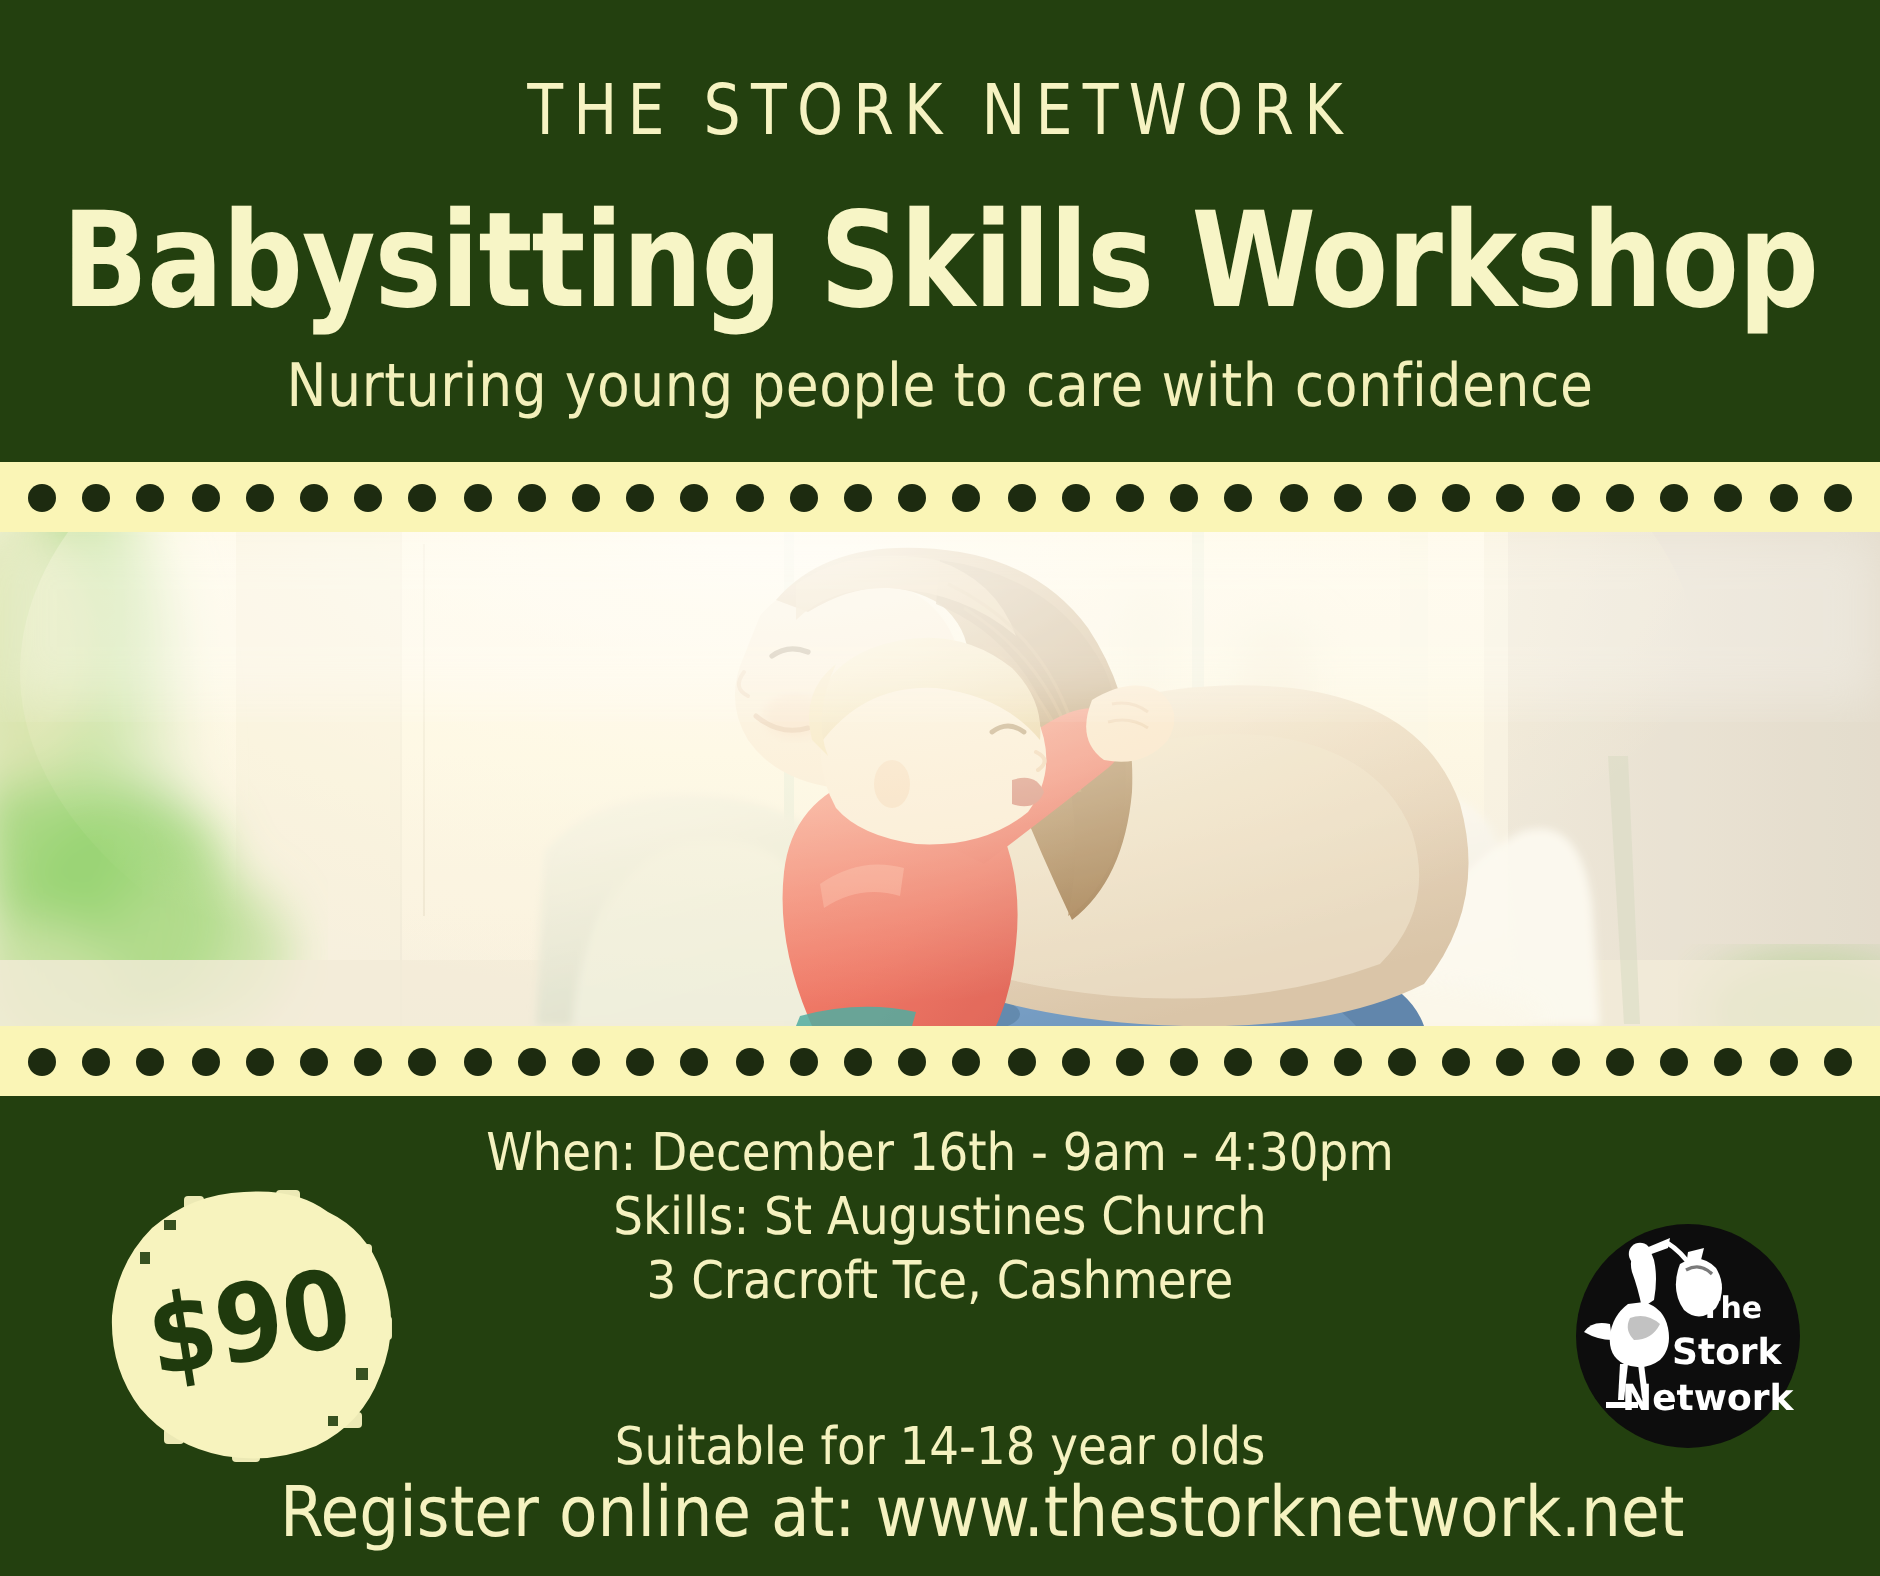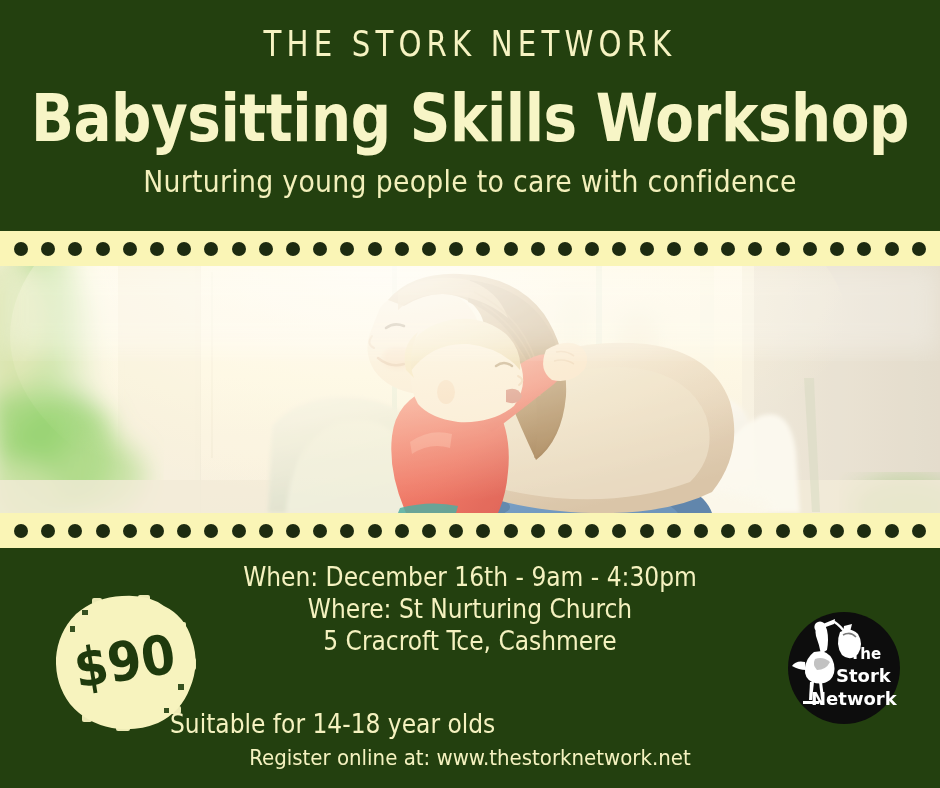--- a/index.html
+++ b/index.html
@@ -14,21 +14,21 @@
     position: relative;
     width: 940px;
     height: 788px;
     overflow: hidden;
     background: #23400f;
   }
 
   
   .header {
     position: absolute;
-    left: 0; top: 0;
+    left: 0; top: 12px;
     width: 940px;
     height: 231px;
     background: #23400f;
   }
   .brand {
     position: absolute;
     left: 0; top: 24px;
     width: 940px;
     text-align: center;
     color: #f6f3c2;
@@ -125,34 +125,35 @@
     font-family: "Liberation Sans Narrow", "DejaVu Sans Condensed", "Liberation Sans", sans-serif;
     font-size: 26px;
     line-height: 32px;
     font-weight: 400;
   }
   .details div { white-space: nowrap; }
   .audience {
     position: absolute;
     left: 170px; top: 160px;
     width: 600px;
+    text-align: center;
     color: #f5f2c0;
     font-family: "Liberation Sans Narrow", "DejaVu Sans Condensed", "Liberation Sans", sans-serif;
     font-size: 26px;
     line-height: 33px;
     white-space: nowrap;
   }
   .register {
     position: absolute;
     left: 140px; top: 193px;
     width: 660px;
     text-align: center;
     color: #f5f2c0;
     font-family: "Liberation Sans Narrow", "DejaVu Sans Condensed", "Liberation Sans", sans-serif;
-    font-size: 22px;
+    font-size: 35px;
     line-height: 33px;
     white-space: nowrap;
   }
 
   
   .price-badge {
     position: absolute;
     left: 52px;
     top: 592px;
     width: 148px;
@@ -447,22 +448,22 @@
         <span class="dot"></span>
         <span class="dot"></span>
         <span class="dot"></span>
         <span class="dot"></span>
       </div>
   </div>
 
   <div class="footer">
     <div class="details">
       <div>When: December 16th - 9am - 4:30pm</div>
-      <div>Where: St Nurturing Church</div>
-      <div>5 Cracroft Tce, Cashmere</div>
+      <div>Skills: St Augustines Church</div>
+      <div>3 Cracroft Tce, Cashmere</div>
     </div>
     <div class="audience">Suitable for 14-18 year olds</div>
     <div class="register">Register online at: www.thestorknetwork.net</div>
   </div>
 
   <div class="price-badge">
     <svg width="148" height="140" viewBox="0 0 148 140" xmlns="http://www.w3.org/2000/svg">
       <path d="M70 4 Q96 2 112 14 Q133 24 140 48 Q148 72 138 96 Q129 120 106 131 Q84 140 60 136 Q34 131 18 112 Q3 92 4 66 Q6 40 24 22 Q44 5 70 4 Z" fill="#f7f3be"></path>
       <g fill="#f7f3be" opacity="0.95">
         <rect x="12" y="40" width="7" height="9" rx="2"></rect>

